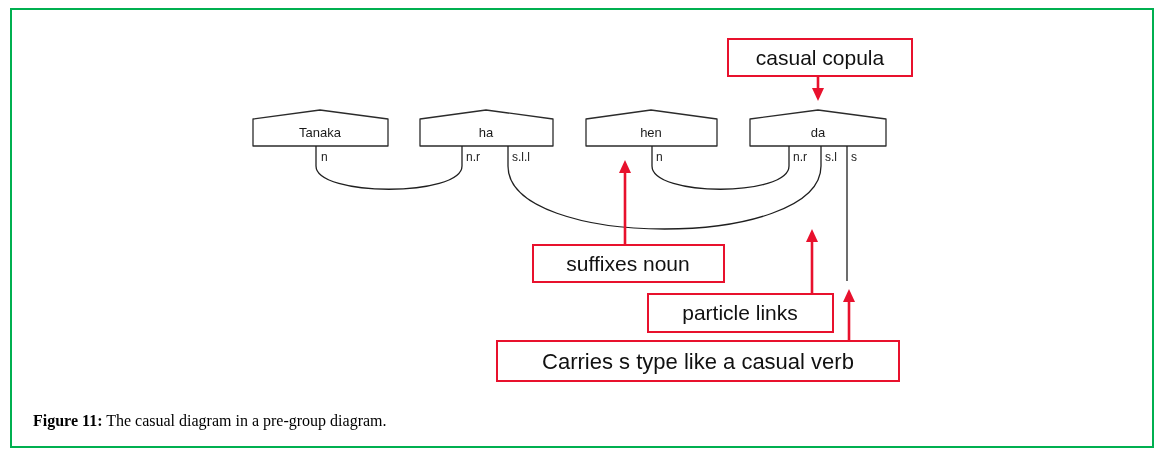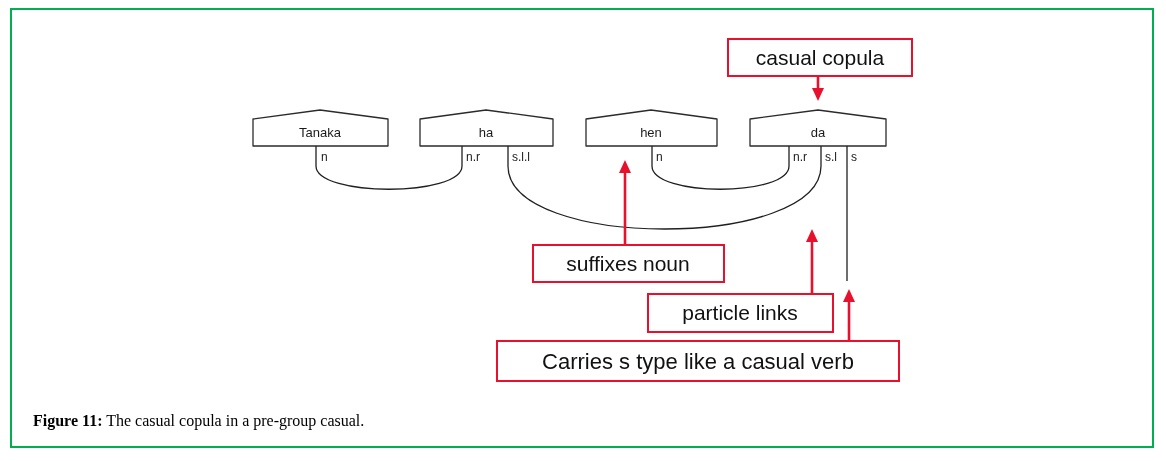--- a/index.html
+++ b/index.html
@@ -92,14 +92,14 @@
     <text class="ann-text" x="740" y="320">particle links</text>
     <line class="arrow-line" x1="812" y1="293" x2="812" y2="241"></line>
     <polygon class="arrow-head" points="812,229 806,242 818,242"></polygon>
 
     <rect class="ann-box" x="497" y="341" width="402" height="40"></rect>
     <text class="ann-text ann-text-lg" x="698" y="369">Carries s type like a casual verb</text>
     <line class="arrow-line" x1="849" y1="340" x2="849" y2="301"></line>
     <polygon class="arrow-head" points="849,289 843,302 855,302"></polygon>
   </svg>
 
-  <div class="caption"><b>Figure 11:</b><span> The casual copula in a pre-group casual.</span></div>
+  <div class="caption"><b>Figure 11:</b><span> The casual diagram in a pre-group diagram.</span></div>
 </div>
 
 </body></html>

